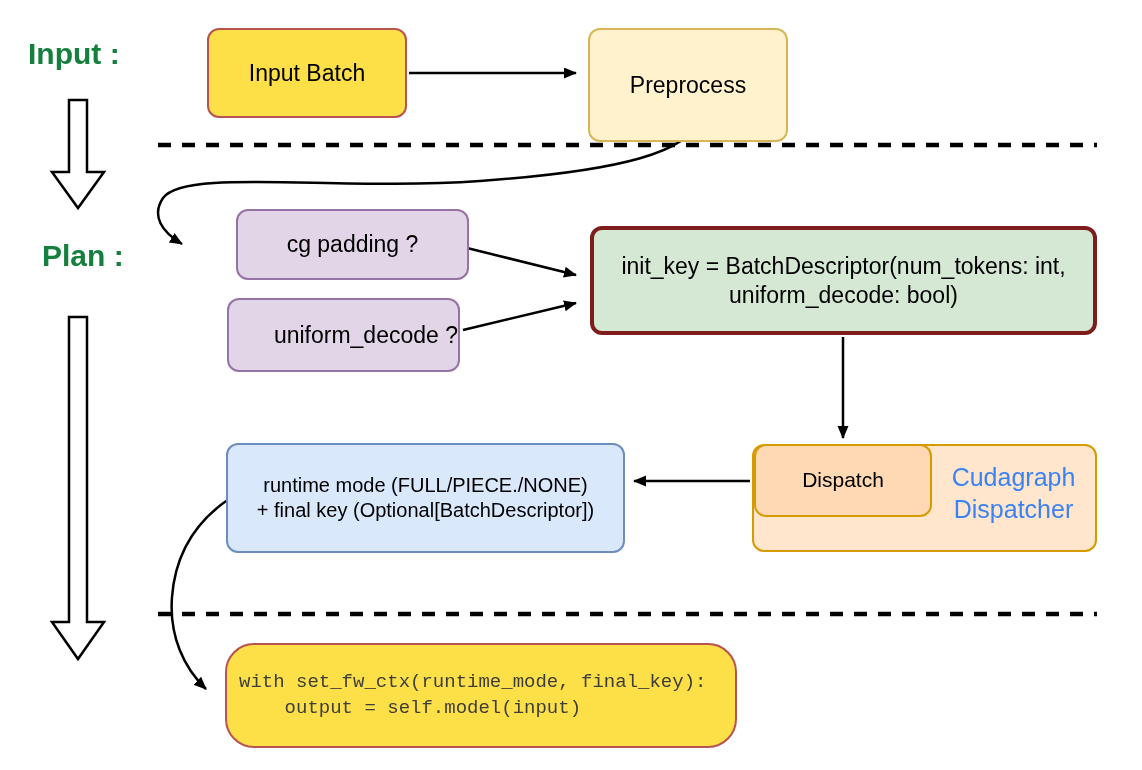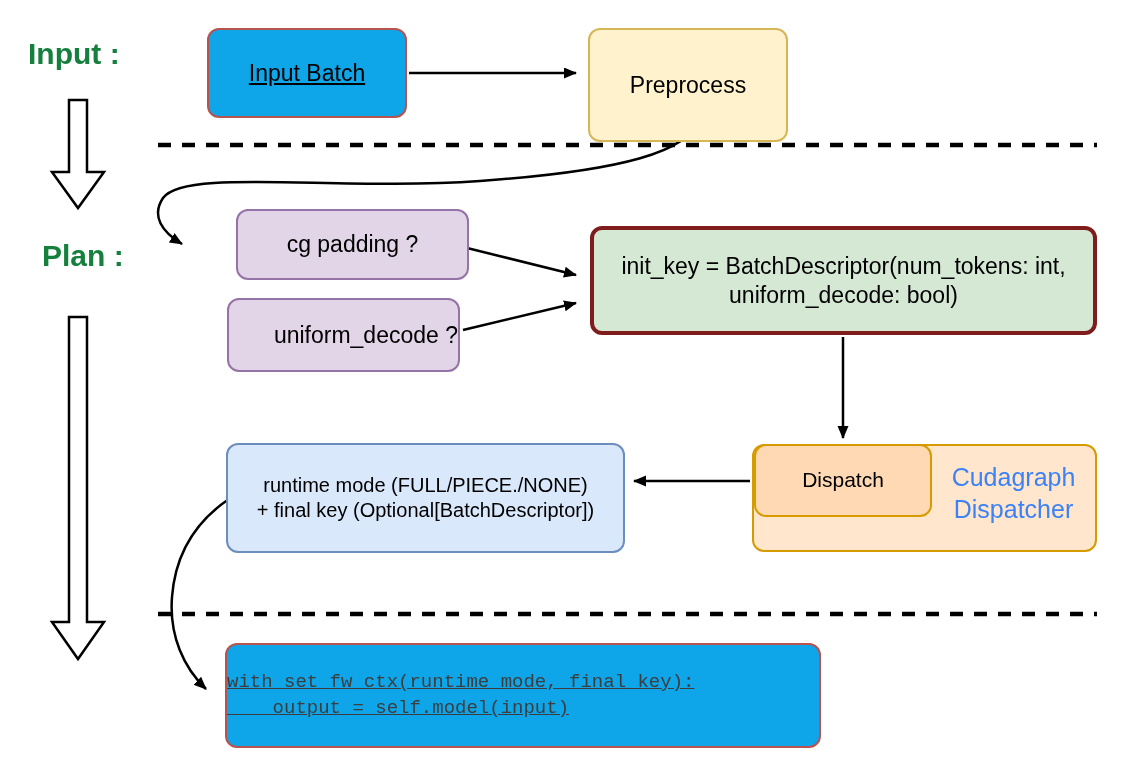--- a/index.html
+++ b/index.html
@@ -14,21 +14,21 @@
   .node{
     position:absolute;
     box-sizing:border-box;
     border-radius:12px;
     display:flex;flex-direction:column;
     align-items:center;justify-content:center;
     text-align:center;
     color:#000000;
     line-height:1.25;
   }
-  .node-red{background:#0ea5e9;border:2px solid #b85450;text-decoration:underline;}
+  .node-red{background:#fde047;border:2px solid #b85450;}
   .node-yellow{background:#fff2cc;border:2px solid #d6b656;}
   .node-purple{background:#e1d5e7;border:2px solid #9673a6;}
   .node-green{background:#d5e8d4;border:4px solid #7f1d1d;}
   .node-blue{background:#dae8fc;border:2px solid #6c8ebf;}
   .node-orange-outer{background:#ffe6cc;border:2px solid #d79b00;}
   .node-orange-inner{background:#ffd9b3;border:2px solid #d79b00;}
 
   .phase-label{
     position:absolute;
     font-size:30px;font-weight:bold;color:#15803d;
@@ -40,24 +40,25 @@
   #uniform-decode{left:227px;top:298px;width:233px;height:74px;font-size:23px;align-items:flex-end;}
   #init-key{left:590px;top:226px;width:507px;height:109px;font-size:23px;}
   #runtime-mode{left:226px;top:443px;width:399px;height:110px;font-size:20px;}
   #dispatcher-outer{left:752px;top:444px;width:345px;height:108px;}
   #dispatch-inner{left:754px;top:444px;width:178px;height:73px;font-size:21px;}
   .dispatcher-title{
     position:absolute;left:930px;top:461px;width:167px;
     font-size:25px;color:#3b82f6;text-align:center;line-height:1.28;
   }
   #execute-code{
-    left:225px;top:643px;width:596px;height:105px;
+    left:225px;top:643px;width:512px;height:105px;
     align-items:flex-start;justify-content:center;
+    padding-left:12px;
     font-family:"Liberation Mono", monospace;
-    font-size:19px;color:#3d3d3d;text-align:left;line-height:1.35;
+    font-size:19px;color:#3d3d3d;text-align:left;line-height:1.35;border-radius:29px;
   }
   #execute-code .code-line{white-space:pre;}
 </style>
 </head>
 <body>
 
 <div class="canvas">
 
   <svg class="arrow-layer" width="1142" height="770" viewBox="0 0 1142 770">
     <defs>

